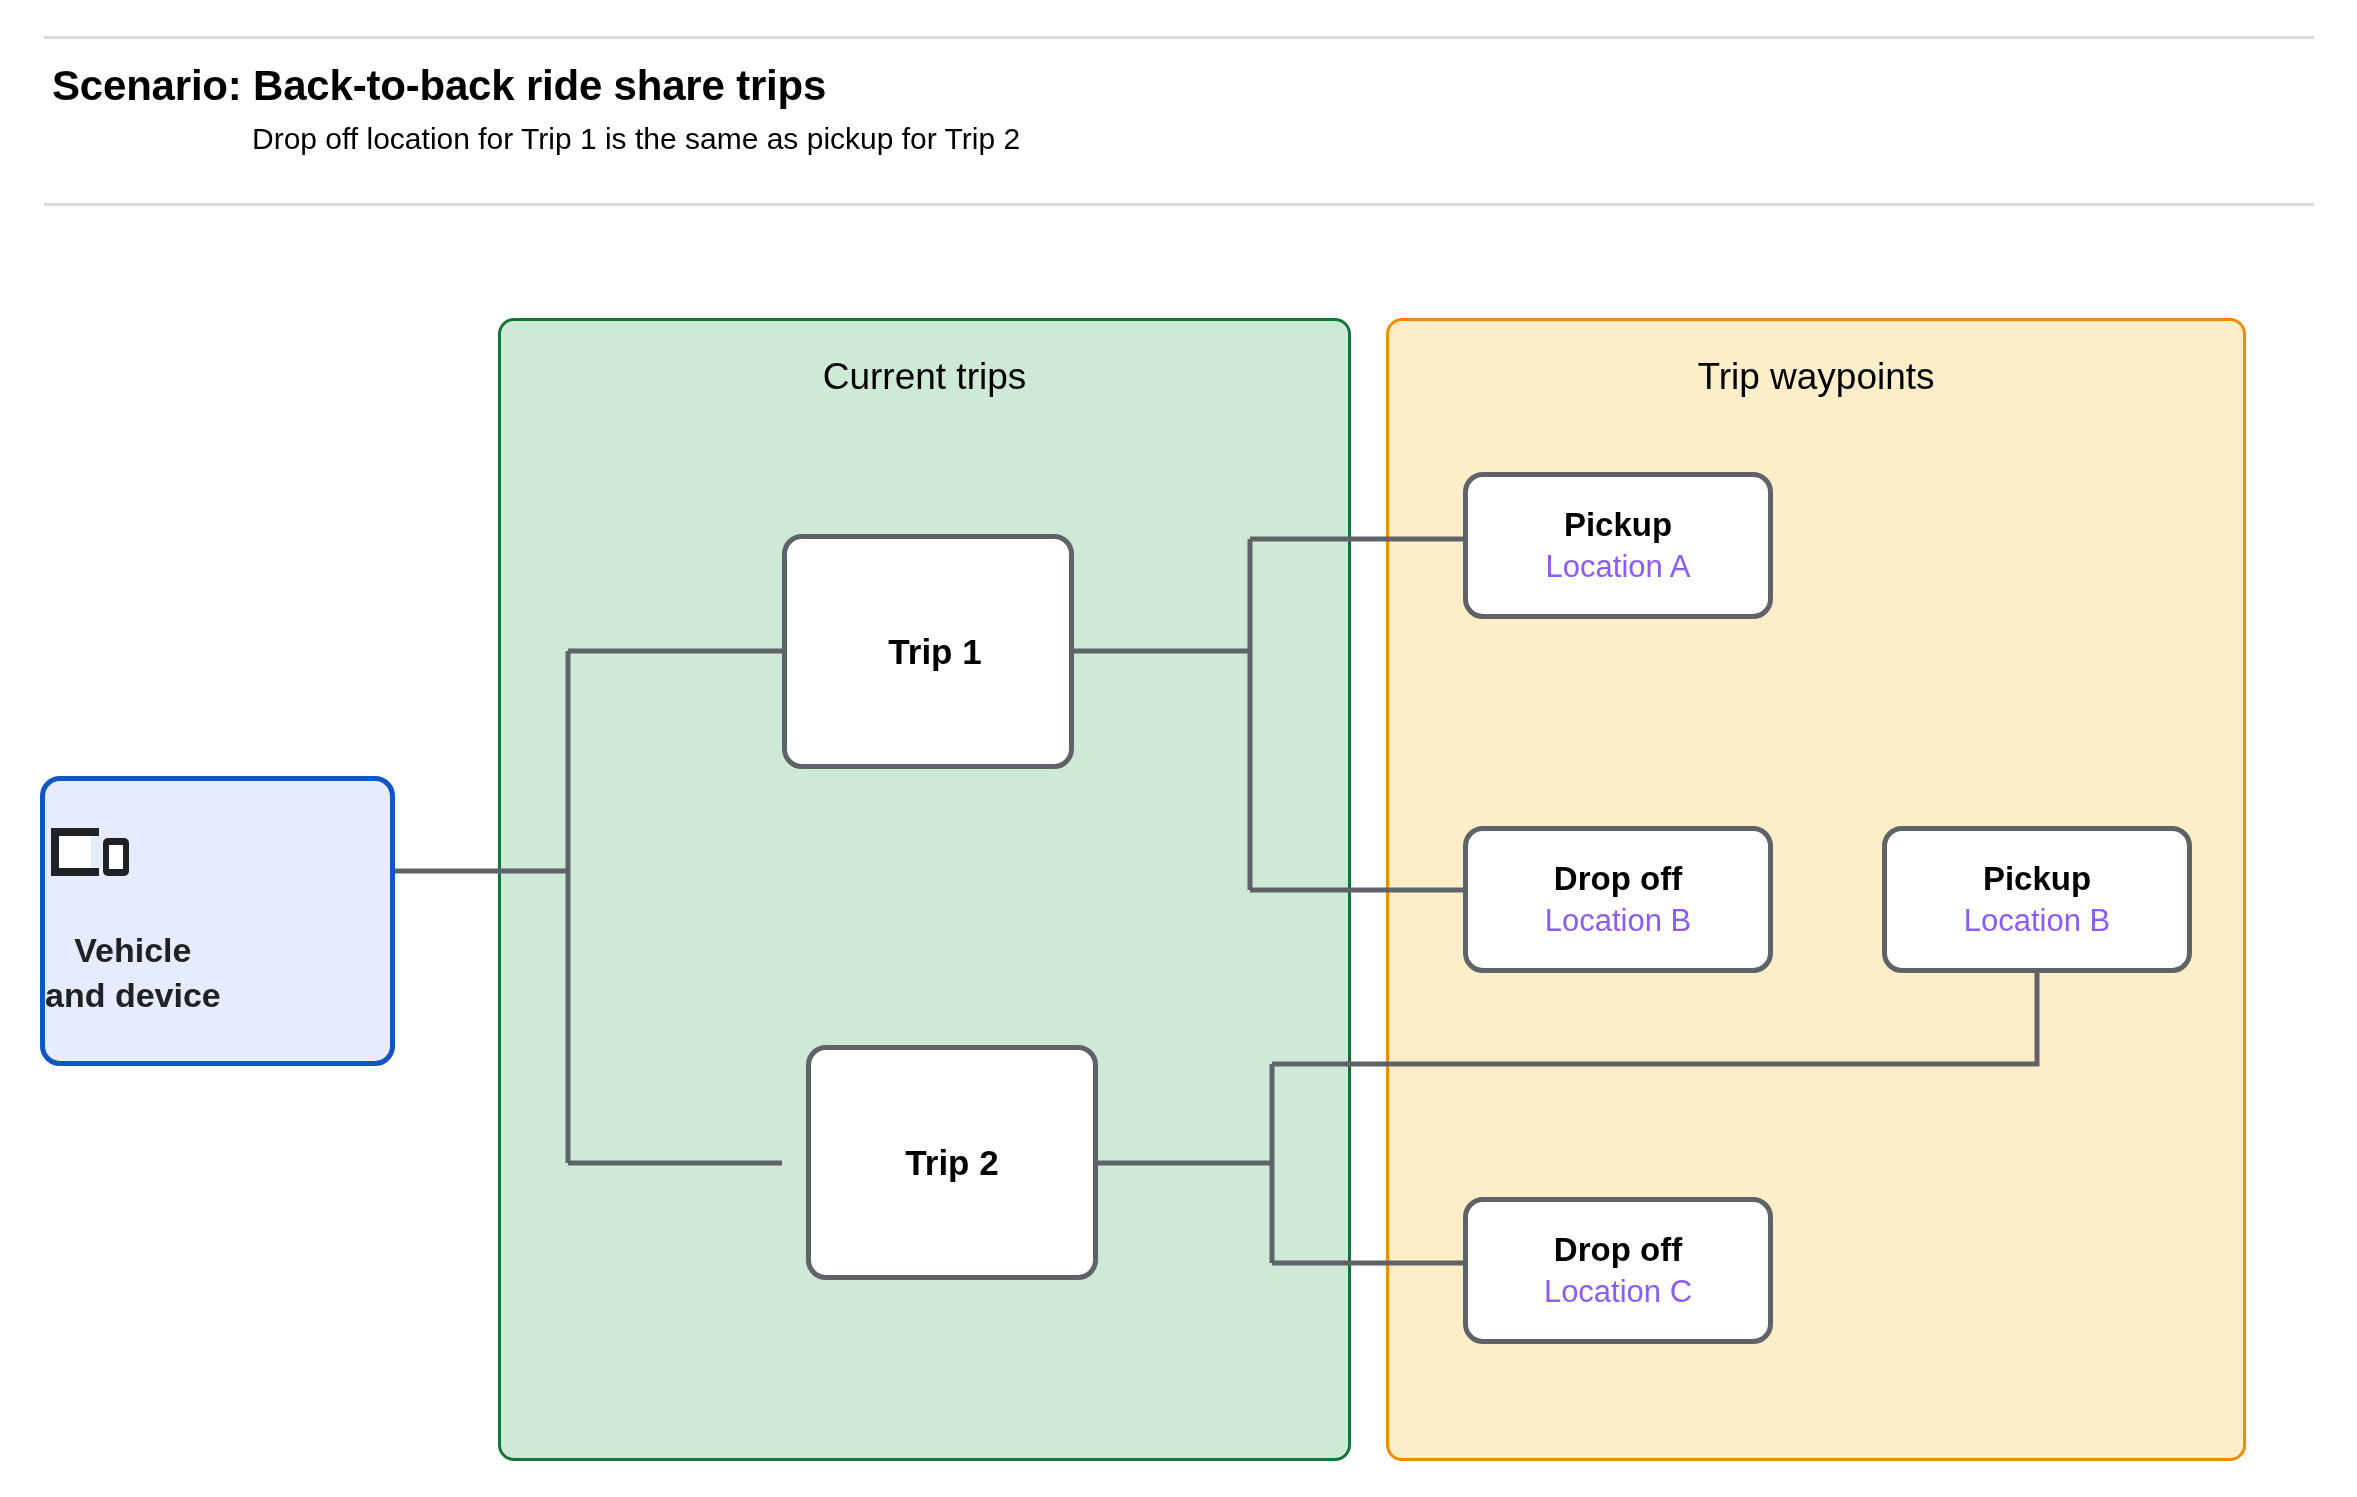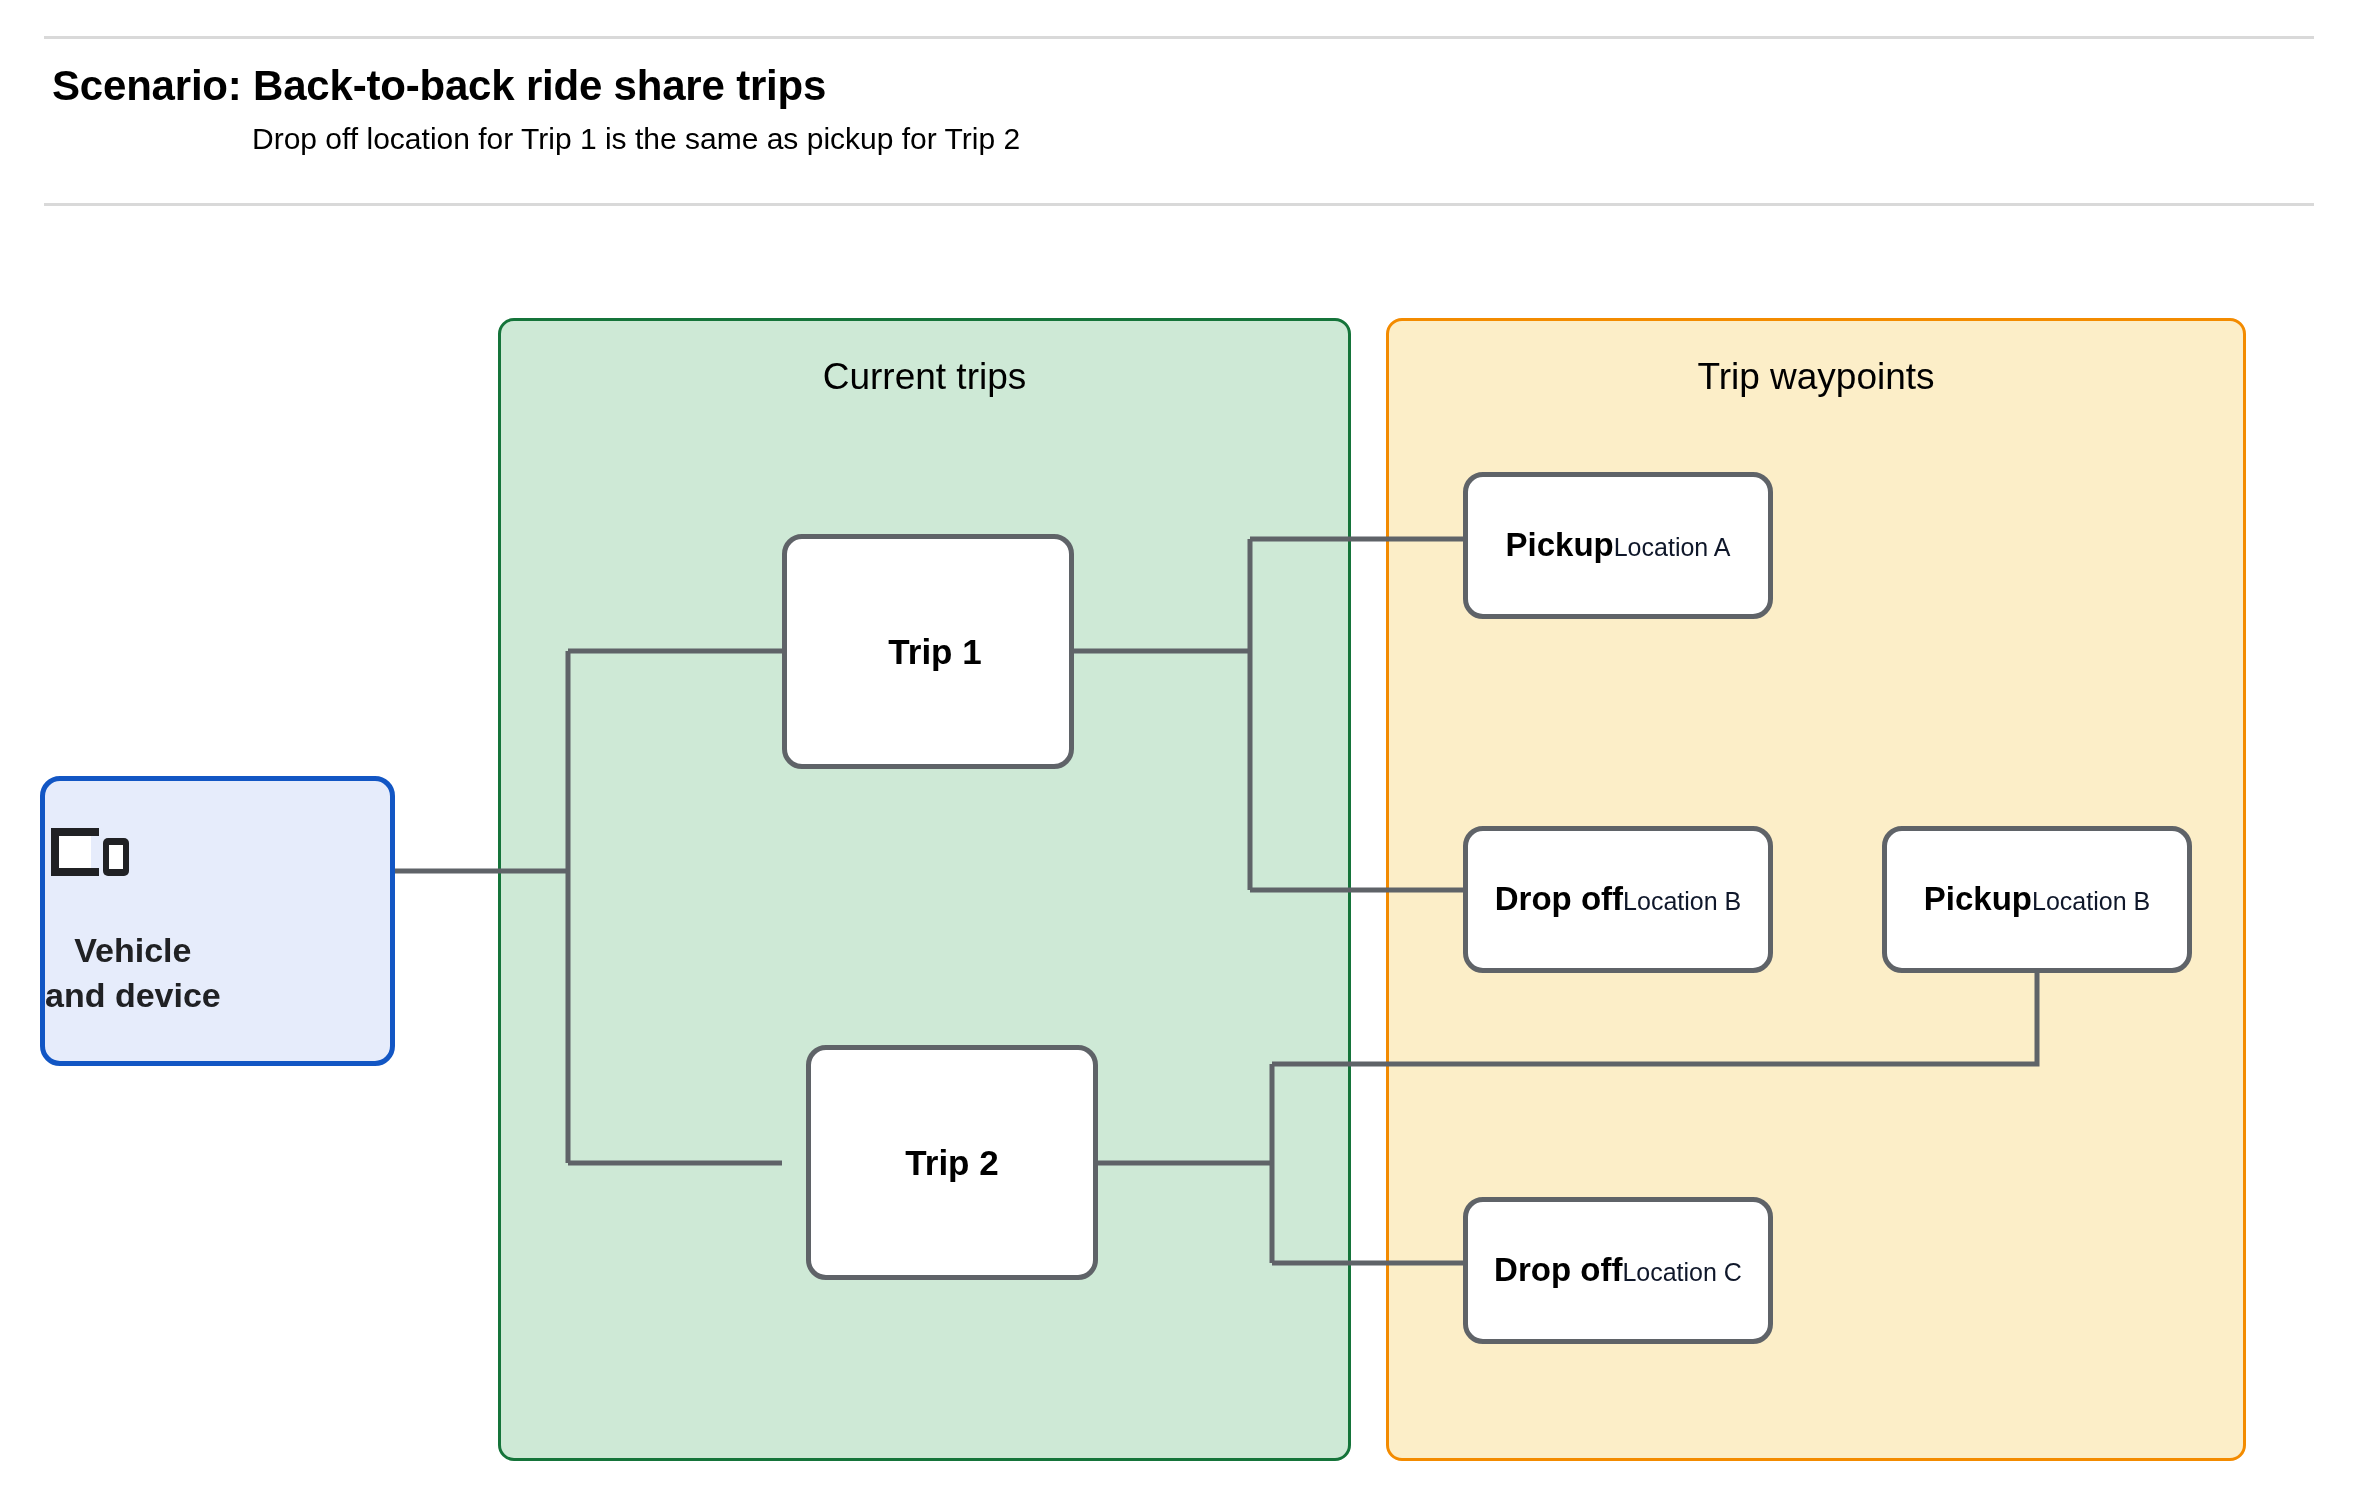--- a/index.html
+++ b/index.html
@@ -87,36 +87,36 @@
   }
 
   
   .node {
     position: absolute;
     box-sizing: border-box;
     background: #ffffff;
     border: 5px solid #5f6368;
     border-radius: 20px;
     display: flex;
-    flex-direction: row;
+    flex-direction: column;
     align-items: center;
     justify-content: center;
     z-index: 5;
   }
   .node-title {
     font-size: 33px;
     font-weight: 700;
     color: #000000;
     line-height: 1.18;
     text-align: center;
   }
   .node-sub {
-    font-size: 25px;
+    font-size: 31px;
     font-weight: 400;
-    color: #0f172a;
+    color: #8b5cf6;
     line-height: 1.18;
     text-align: center;
     margin-top: 4px;
   }
 
   #node-trip-1 { left: 782px; top: 534px; width: 292px; height: 235px; padding-left: 14px; }
   #node-trip-2 { left: 806px; top: 1045px; width: 292px; height: 235px; }
   #node-trip-1 .node-title, #node-trip-2 .node-title {
     font-size: 35px;
     font-weight: 700;

